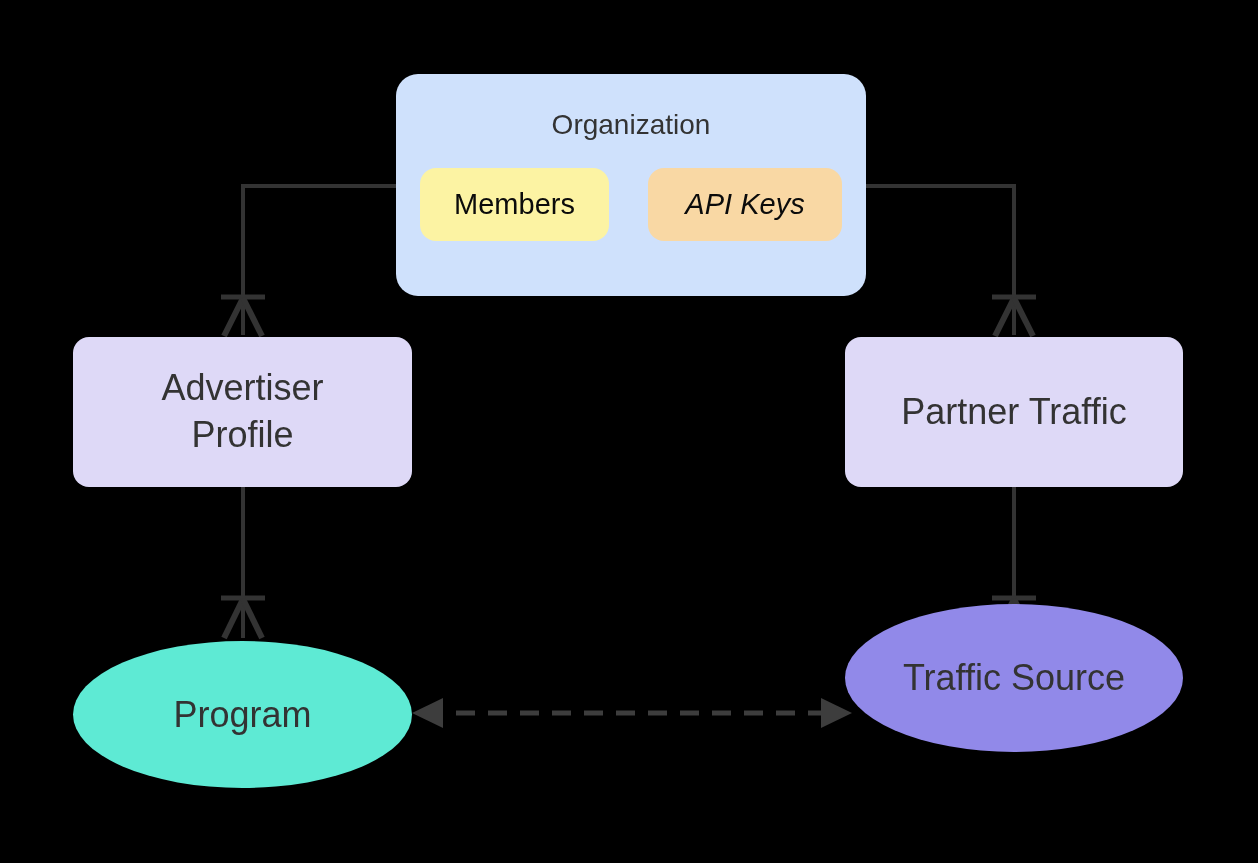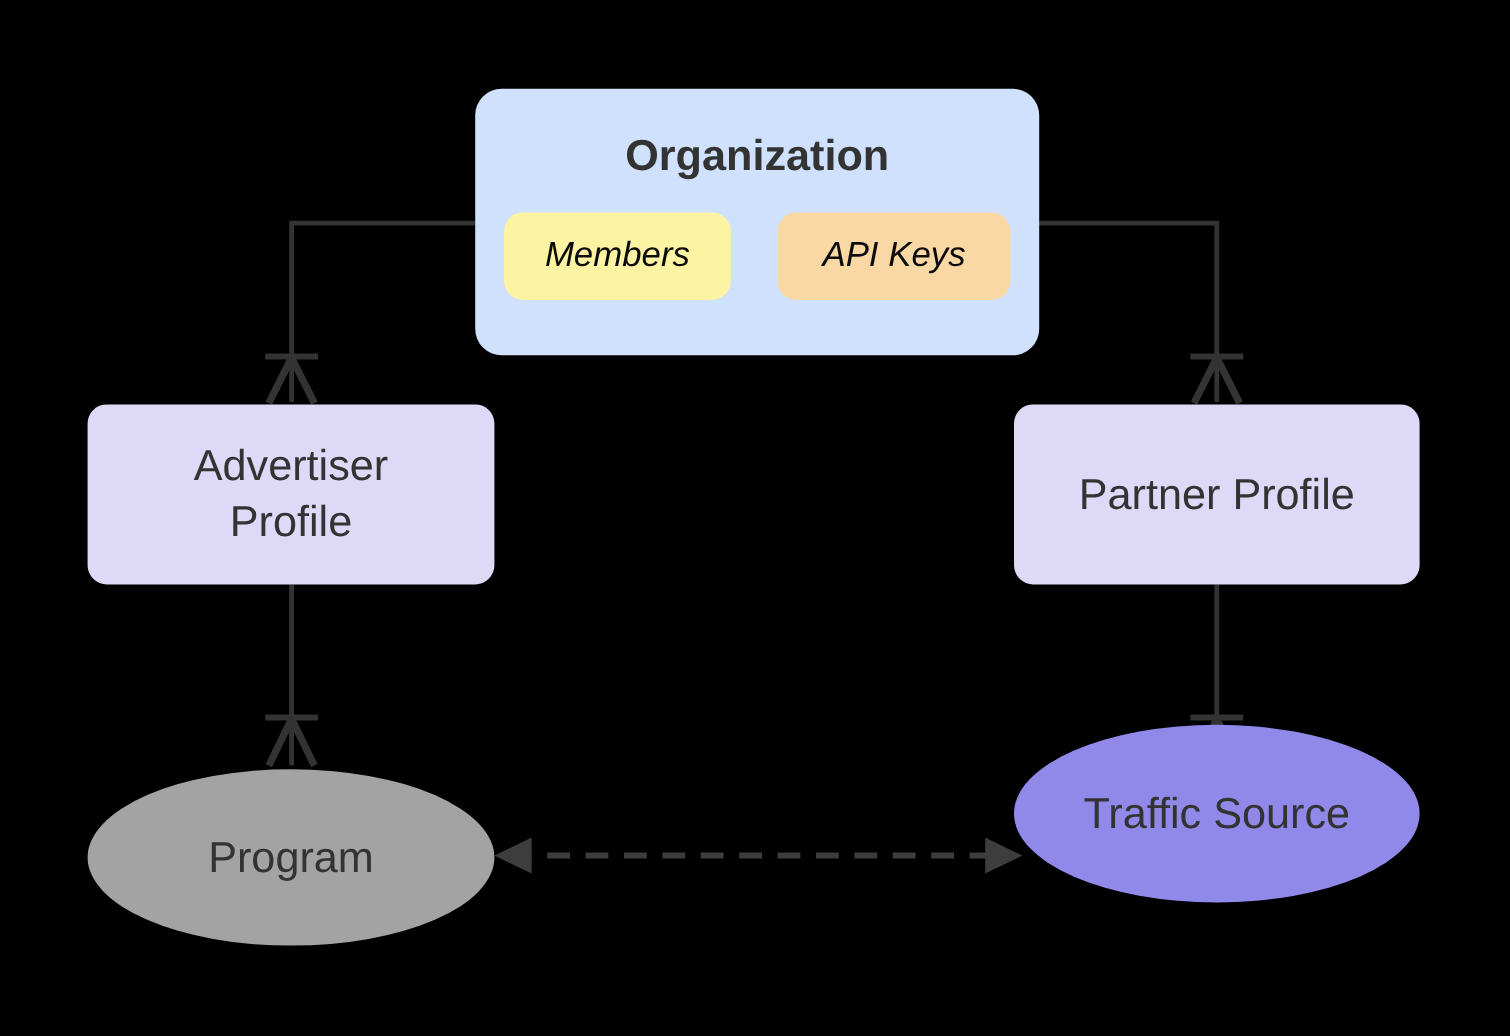--- a/index.html
+++ b/index.html
@@ -61,39 +61,39 @@
     left: 396px;
     top: 74px;
     width: 470px;
     height: 222px;
     border-radius: 22px;
     flex-direction: column;
     justify-content: flex-start;
   }
   .org-title {
     margin-top: 34px;
-    font-size: 36px;
-    font-weight: 700;
+    font-size: 28px;
+    font-weight: 400;
     line-height: 1.2;
   }
   .pill-row {
     display: flex;
     margin-top: 26px;
     gap: 39px;
   }
   .pill {
     height: 73px;
     border-radius: 16px;
     display: flex;
     align-items: center;
     justify-content: center;
     font-size: 29px;
     color: #0b0b0b;
   }
-  .pill.members { width: 189px; font-style: italic; }
+  .pill.members { width: 189px; }
   .pill.apikeys { width: 194px; font-style: italic; }
   .node.rect {
     width: 339px;
     height: 150px;
     border-radius: 16px;
     font-size: 36px;
     line-height: 1.3;
   }
   .node.rect .label-inner {
     max-width: 260px;
@@ -165,24 +165,24 @@
       <div class="pill members" style="background: rgb(252, 243, 163);">Members</div>
       <div class="pill apikeys" style="background: rgb(249, 216, 164);">API Keys</div>
     </div>
   </div>
 
   <div class="node rect advertiser" style="background: rgb(222, 217, 247);">
     <div class="label-inner">Advertiser Profile</div>
   </div>
 
   <div class="node rect partner" style="background: rgb(222, 217, 247);">
-    <div class="label-inner">Partner Profile</div>
+    <div class="label-inner">Partner Traffic</div>
   </div>
 
-  <div class="node ellipse program" style="background: #a3a3a3;">
+  <div class="node ellipse program" style="background: #5eead4;">
     <div>Program</div>
   </div>
 
   <div class="node ellipse traffic" style="background: rgb(145, 137, 233);">
     <div>Traffic Source</div>
   </div>
 
 </div>
 
 </body></html>

